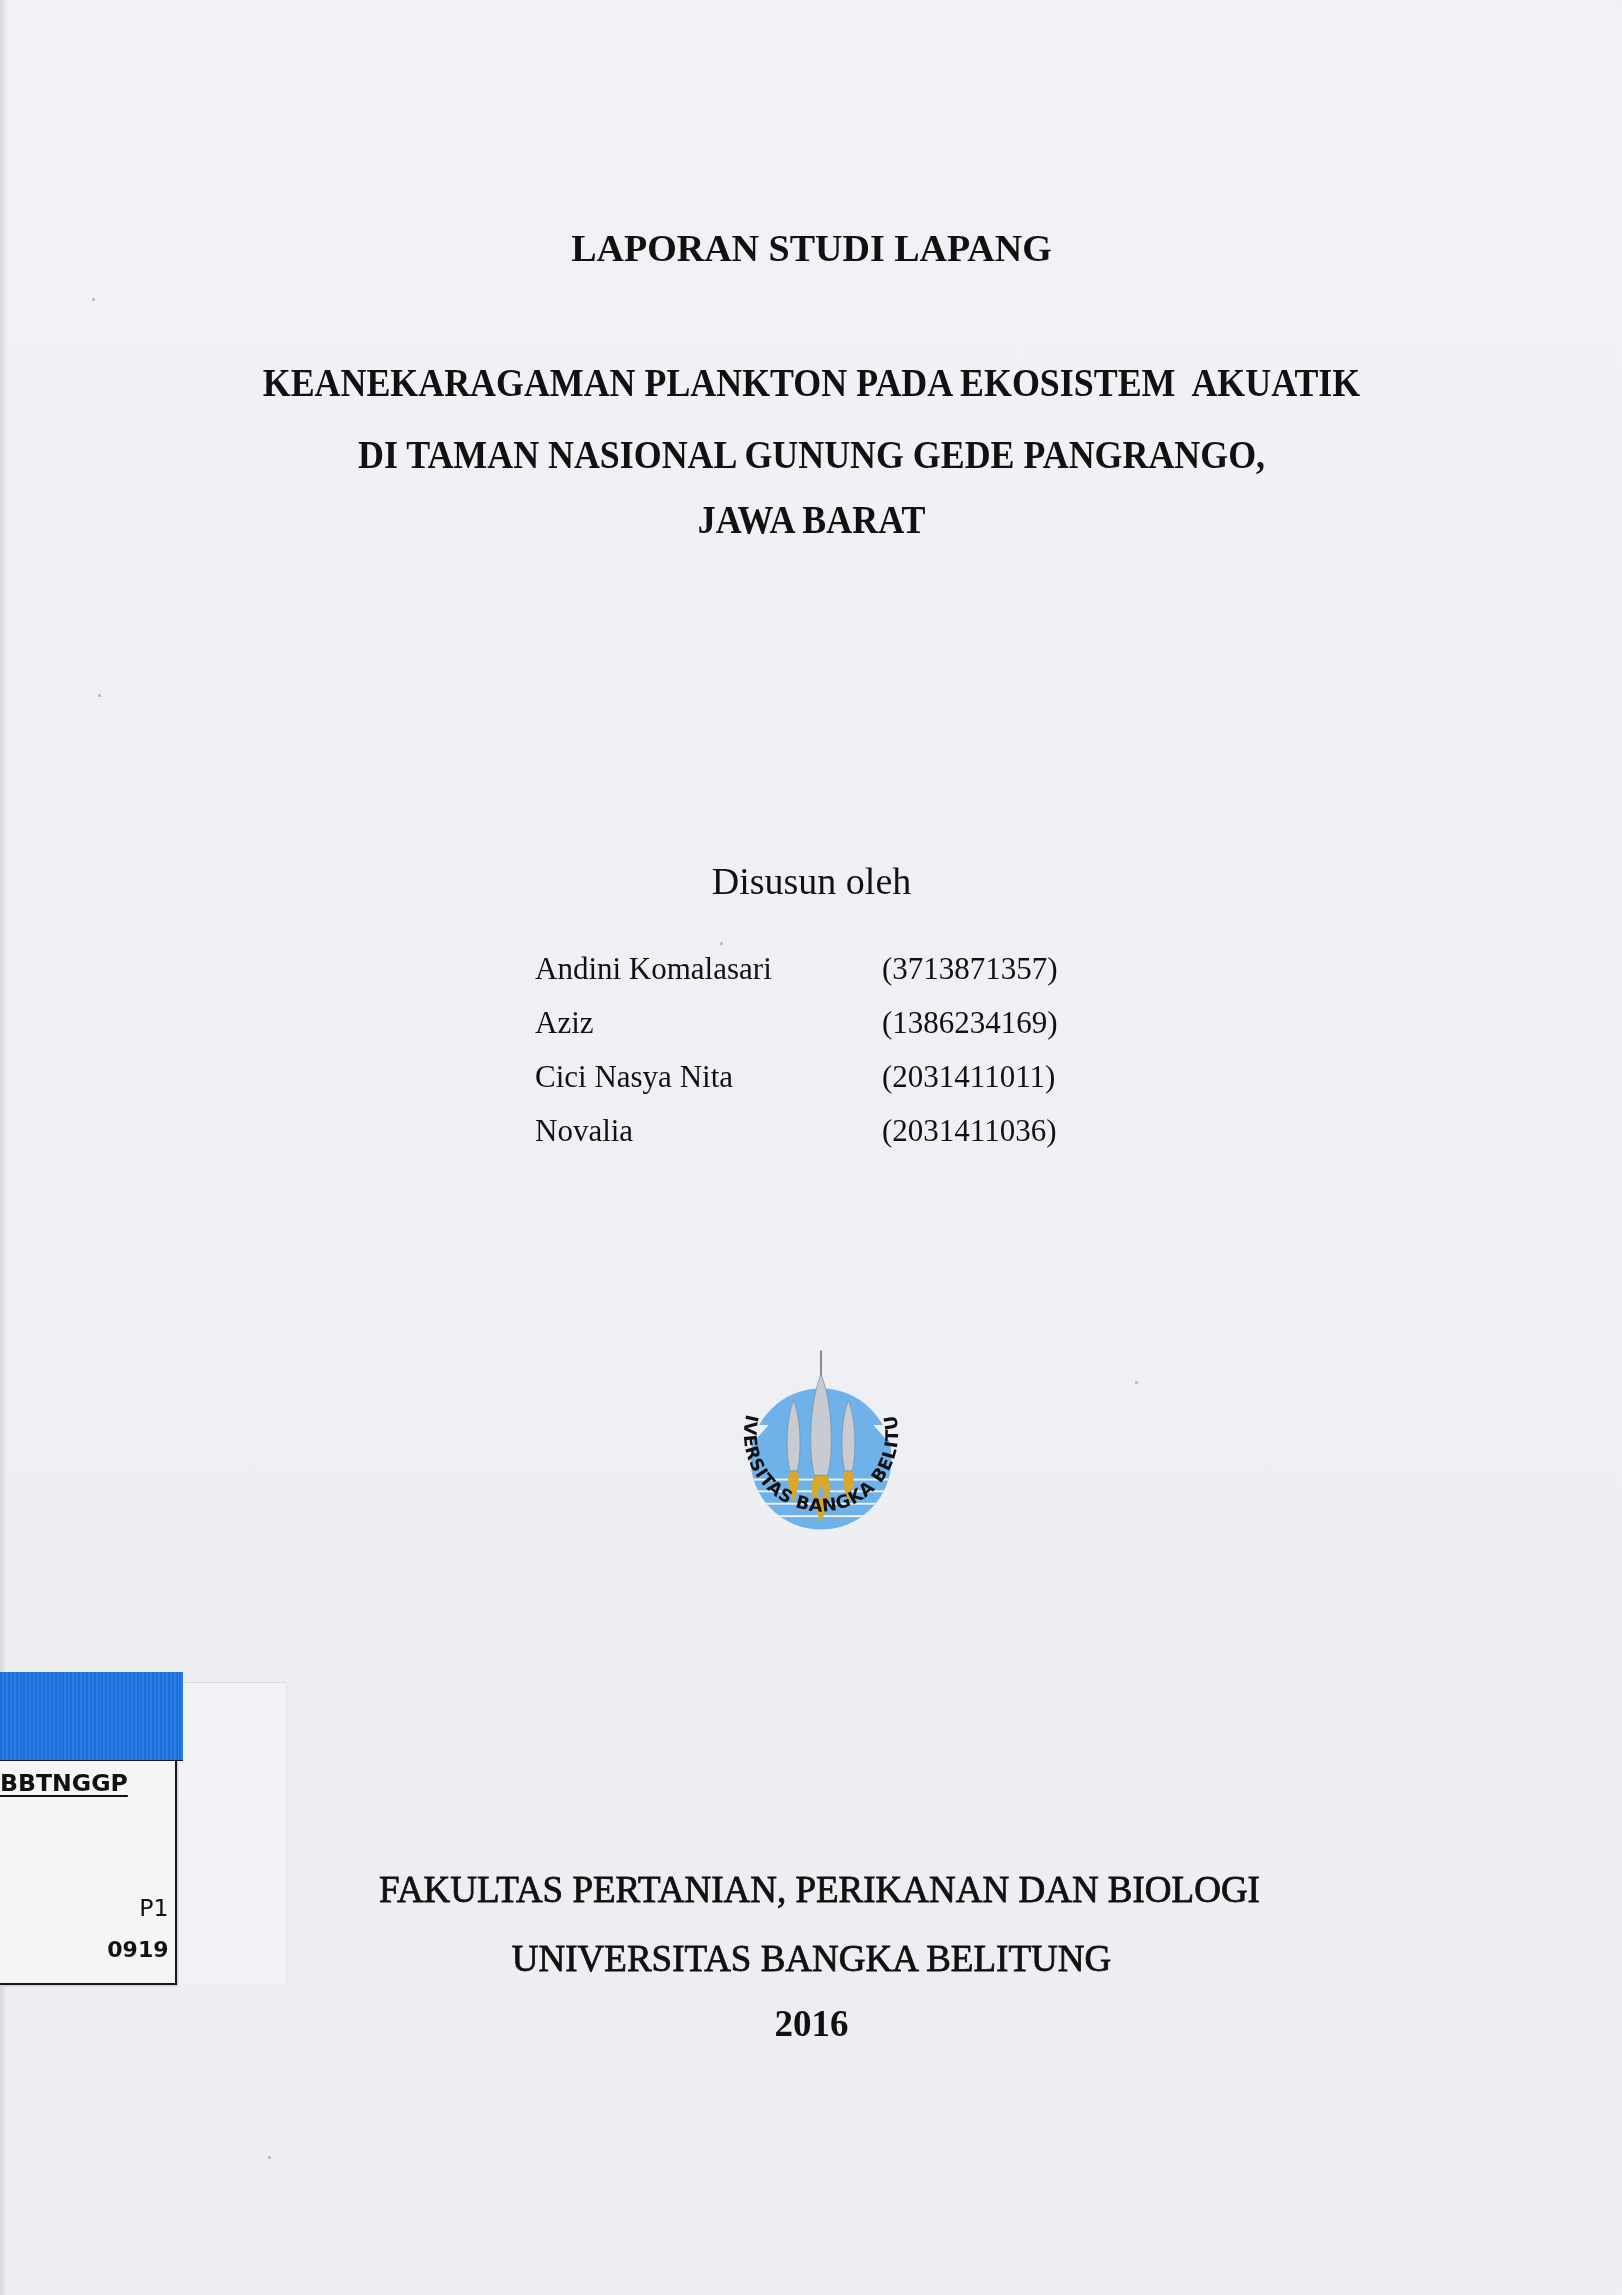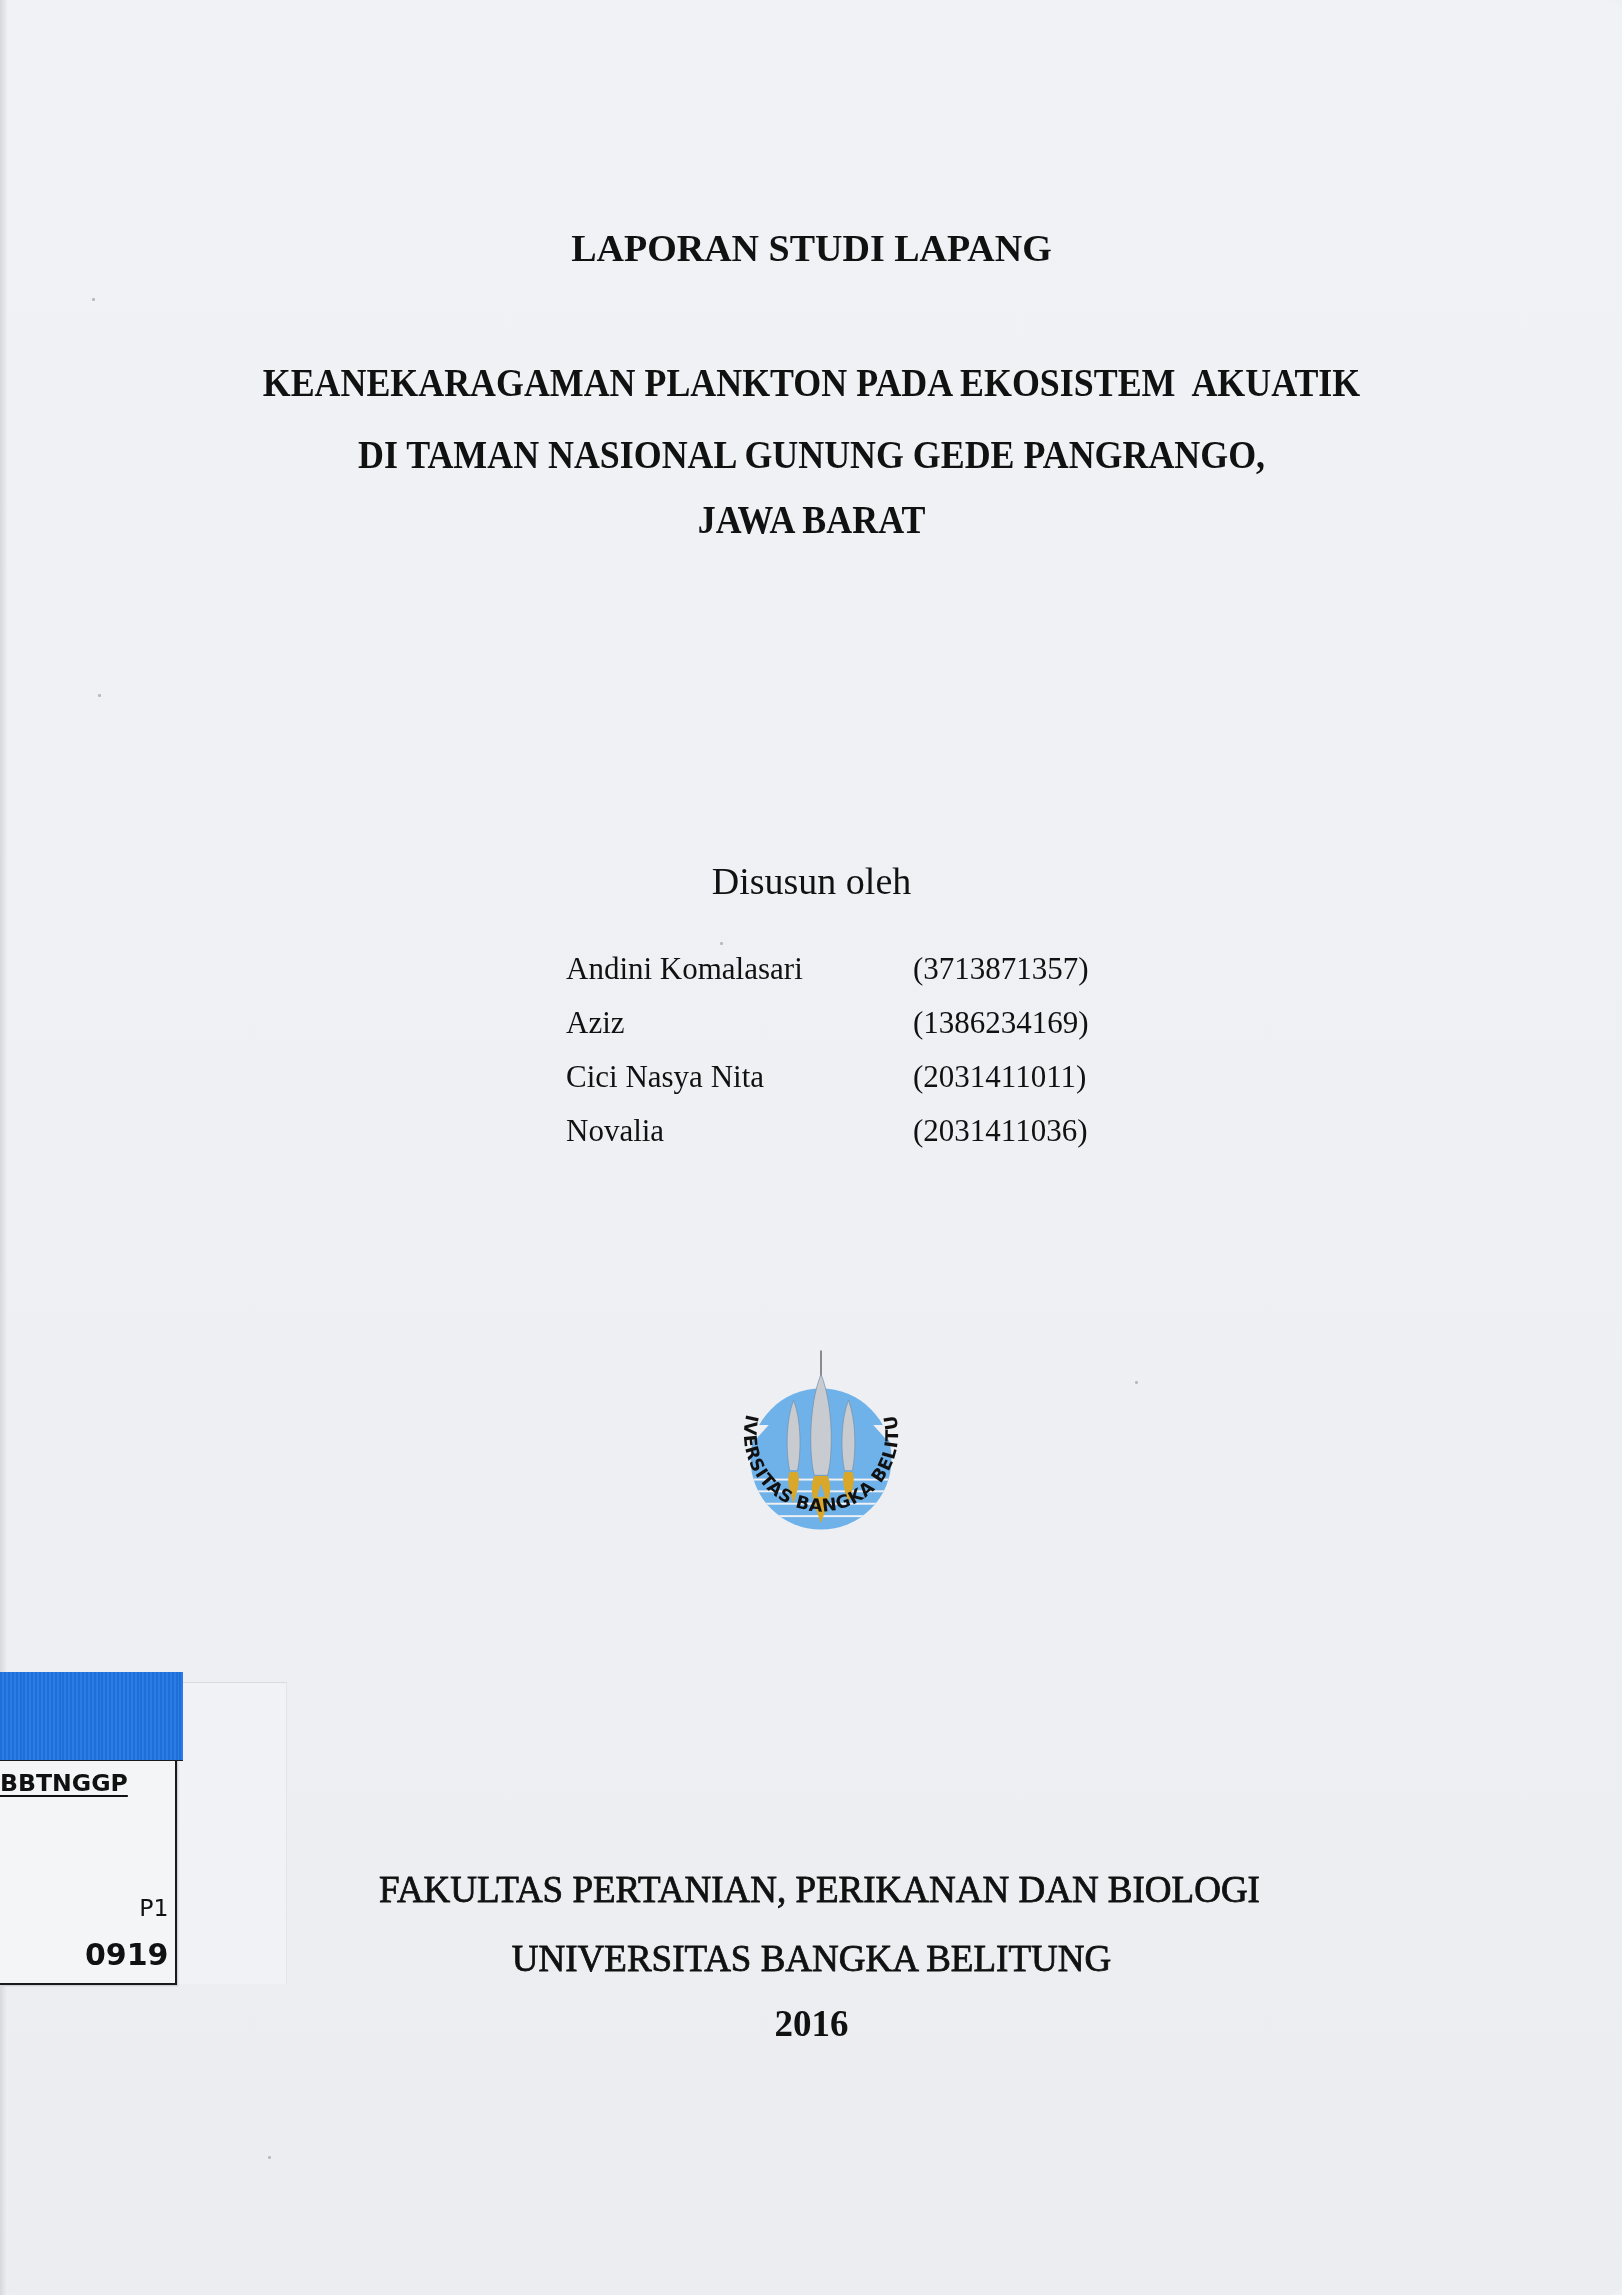--- a/index.html
+++ b/index.html
@@ -26,21 +26,21 @@
   }
   .title-line {
     font-size: 39px; font-weight: bold; transform: scaleX(0.92);
   }
   .t1 { top: 360px; }
   .t2 { top: 432px; }
   .t3 { top: 497px; }
   .byline { top: 815px; font-size: 38px; font-weight: normal; margin-top: 44px; }
 
   .authors {
-    position: absolute; left: 535px; top: 942px; width: 563px; margin-left: 31px;
+    position: absolute; left: 535px; top: 942px; width: 563px;
   }
   .author-row {
     display: flex; justify-content: space-between;
     height: 54px; font-size: 31px; line-height: 54px;
   }
   .author-name { text-align: left; }
   .author-nim { text-align: left; width: 216px; }
 
   .logo {
     position: absolute; left: 723px; top: 1348px; width: 196px; height: 222px;
@@ -69,21 +69,21 @@
   .label-code {
     position: absolute; left: 0; top: 97px; font-family: "DejaVu Sans", sans-serif;
     font-weight: bold; font-size: 23.6px; text-decoration: underline; text-underline-offset: 3.9px;
   }
   .label-class {
     position: absolute; right: 6.5px; top: 222px; font-family: "DejaVu Sans", sans-serif;
     font-weight: normal; font-size: 23.6px;
   }
   .label-num {
     position: absolute; right: 6.5px; top: 265px; font-family: "DejaVu Sans", sans-serif;
-    font-weight: bold; font-size: 30px;
+    font-weight: bold; font-size: 22px;
   }
   .sleeve {
     position: absolute; left: 175px; top: 1682px; width: 111px; height: 301px;
     border-top: 1.3px solid #d8dade;
     border-right: 1.3px solid #e2e4e8;
     background: rgba(255,255,255,0.25);
   }
   .speck { position: absolute; width: 2.6px; height: 2.6px; border-radius: 50%; background: #b8b9bc; }
 </style>
 </head>

